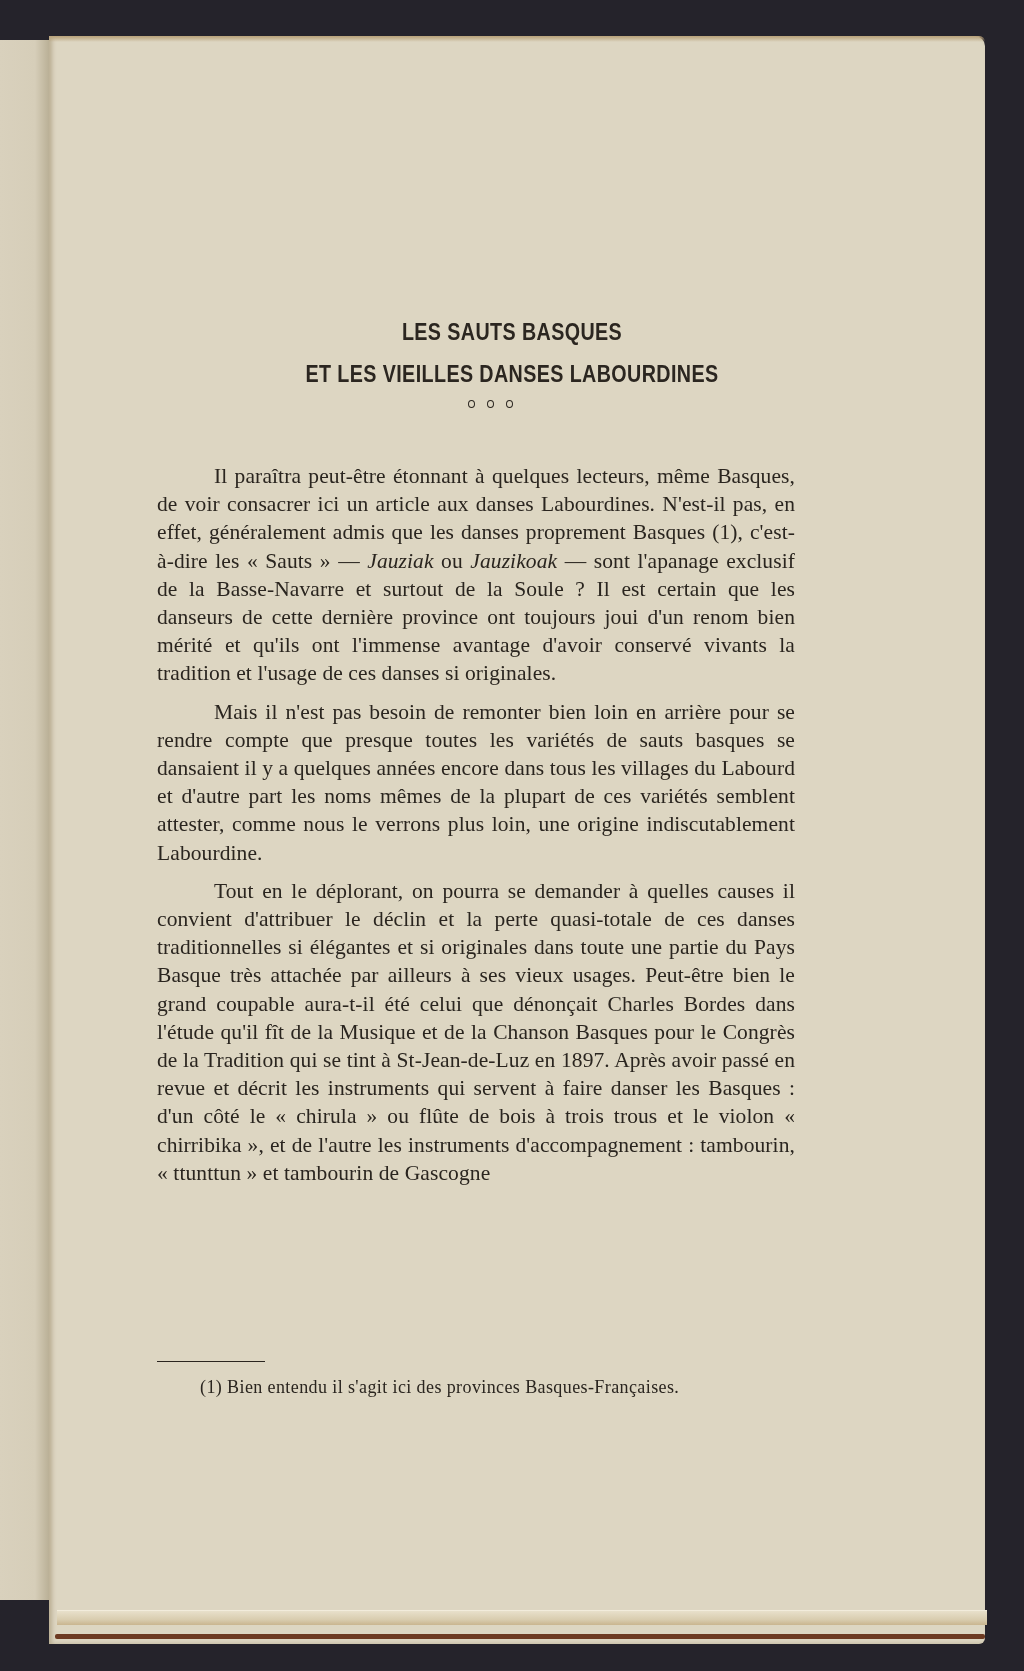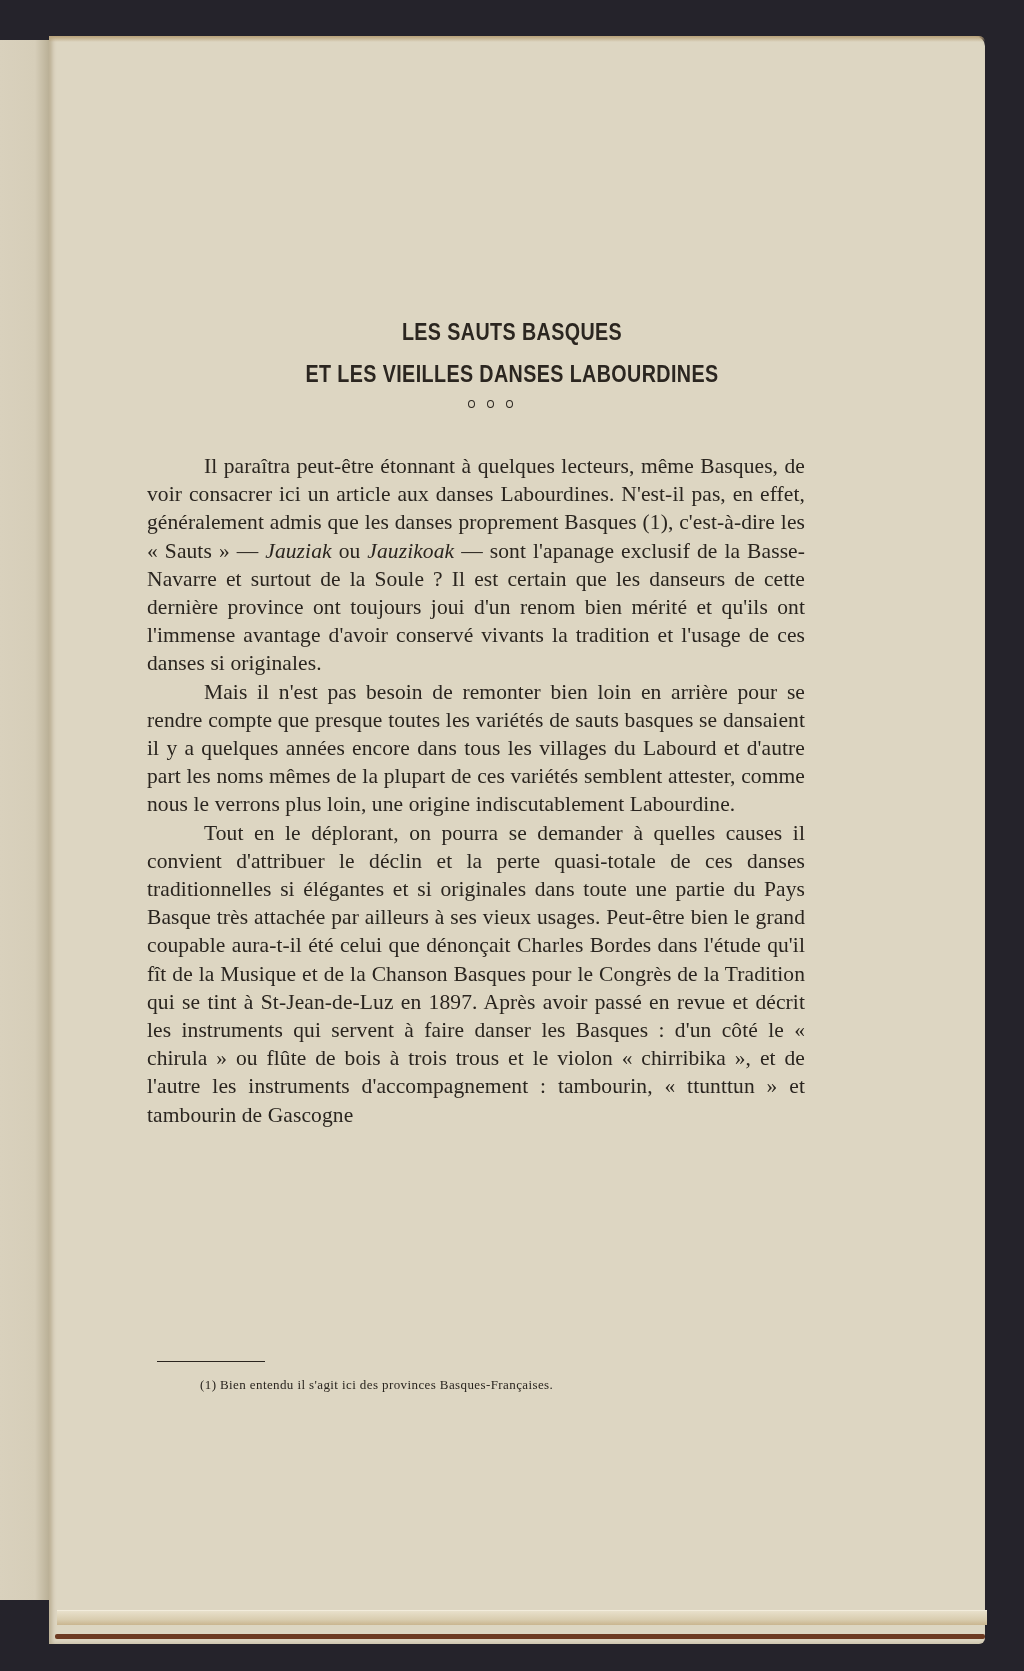--- a/index.html
+++ b/index.html
@@ -107,40 +107,40 @@
       left: 147px;
       top: 452px;
       width: 658px;
       color: #2a251f;
       font-size: 21.5px;
       line-height: 28.2px;
       text-align: justify;
       letter-spacing: 0.1px;
     }
     .body-text p {
-      margin: 0;
+      margin: 10px;
       text-indent: 57px;
     }
     .body-text em {
       font-style: italic;
     }
     .footnote-rule {
       position: absolute;
       left: 157px;
       top: 1361px;
       width: 108px;
       height: 0;
       border-top: 1.5px solid #2a251f;
     }
     .footnote {
       position: absolute;
       left: 200px;
       top: 1377px;
       color: #2a251f;
-      font-size: 13px;
+      font-size: 18px;
       letter-spacing: 0.4px;
     }
   </style>
 </head>
 <body>
 
 <div class="backdrop"></div>
 <div class="prev-page"></div>
 <div class="page"></div>
 <div class="page-fold"></div>

